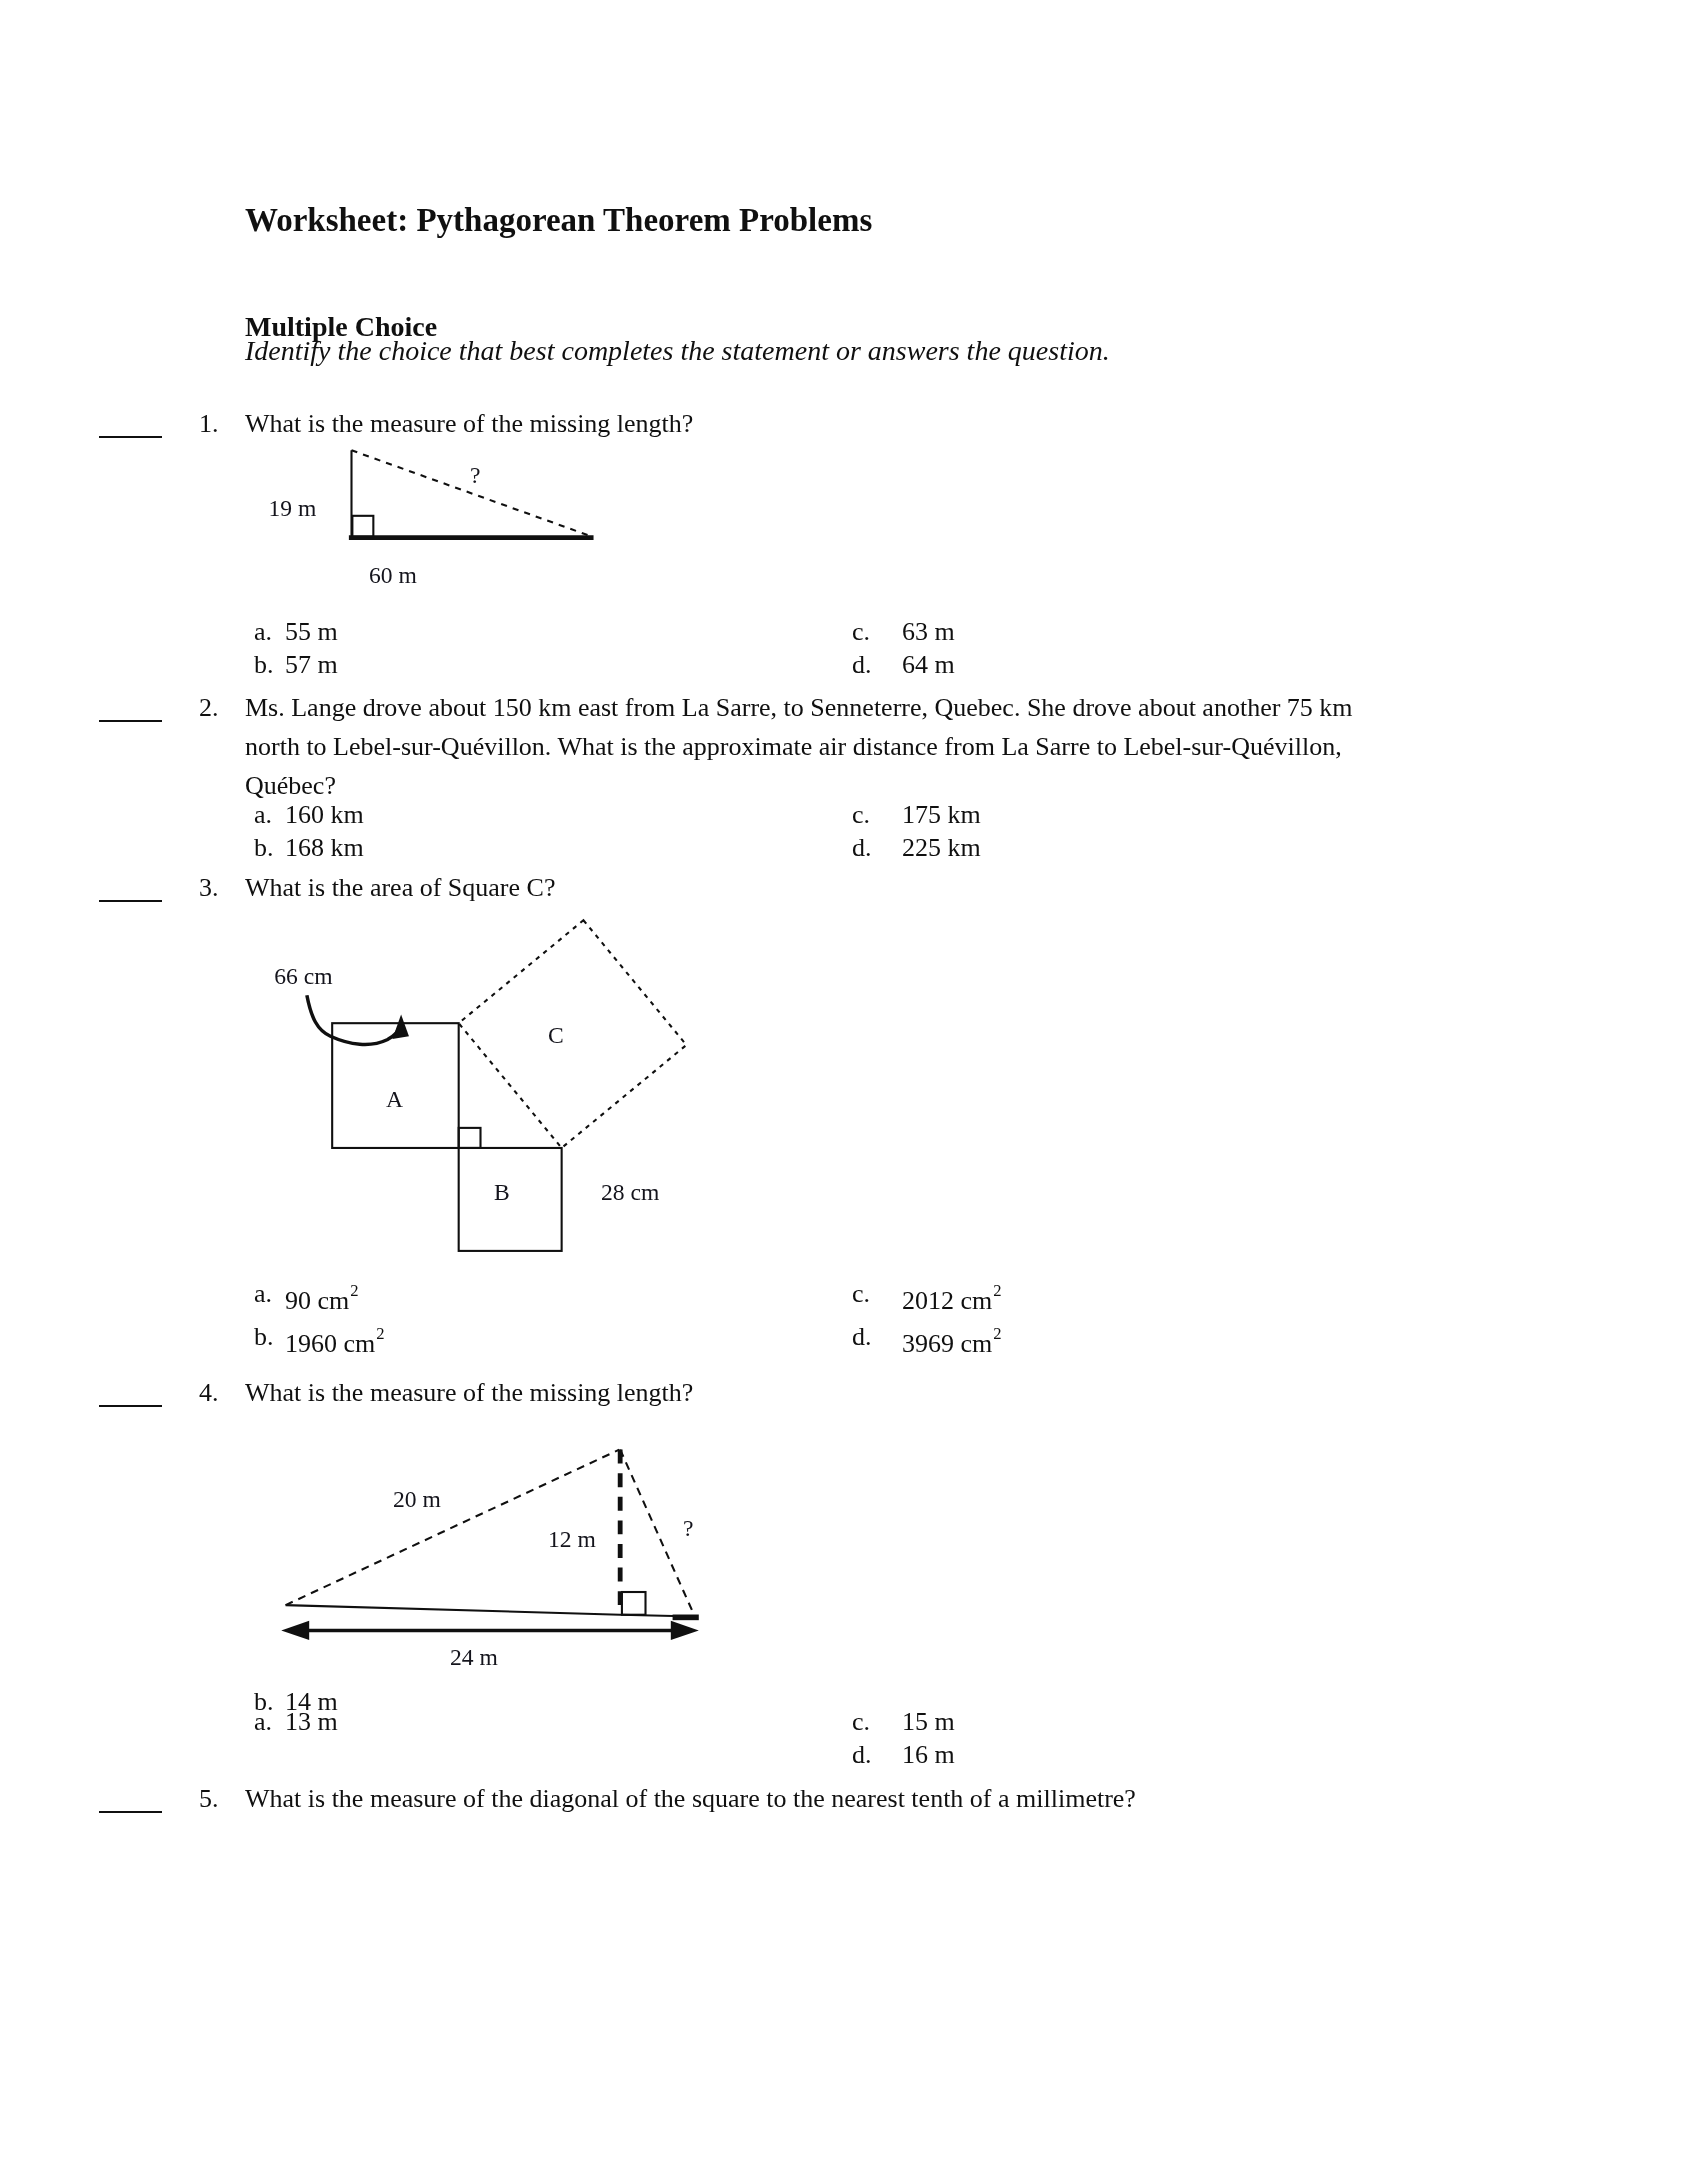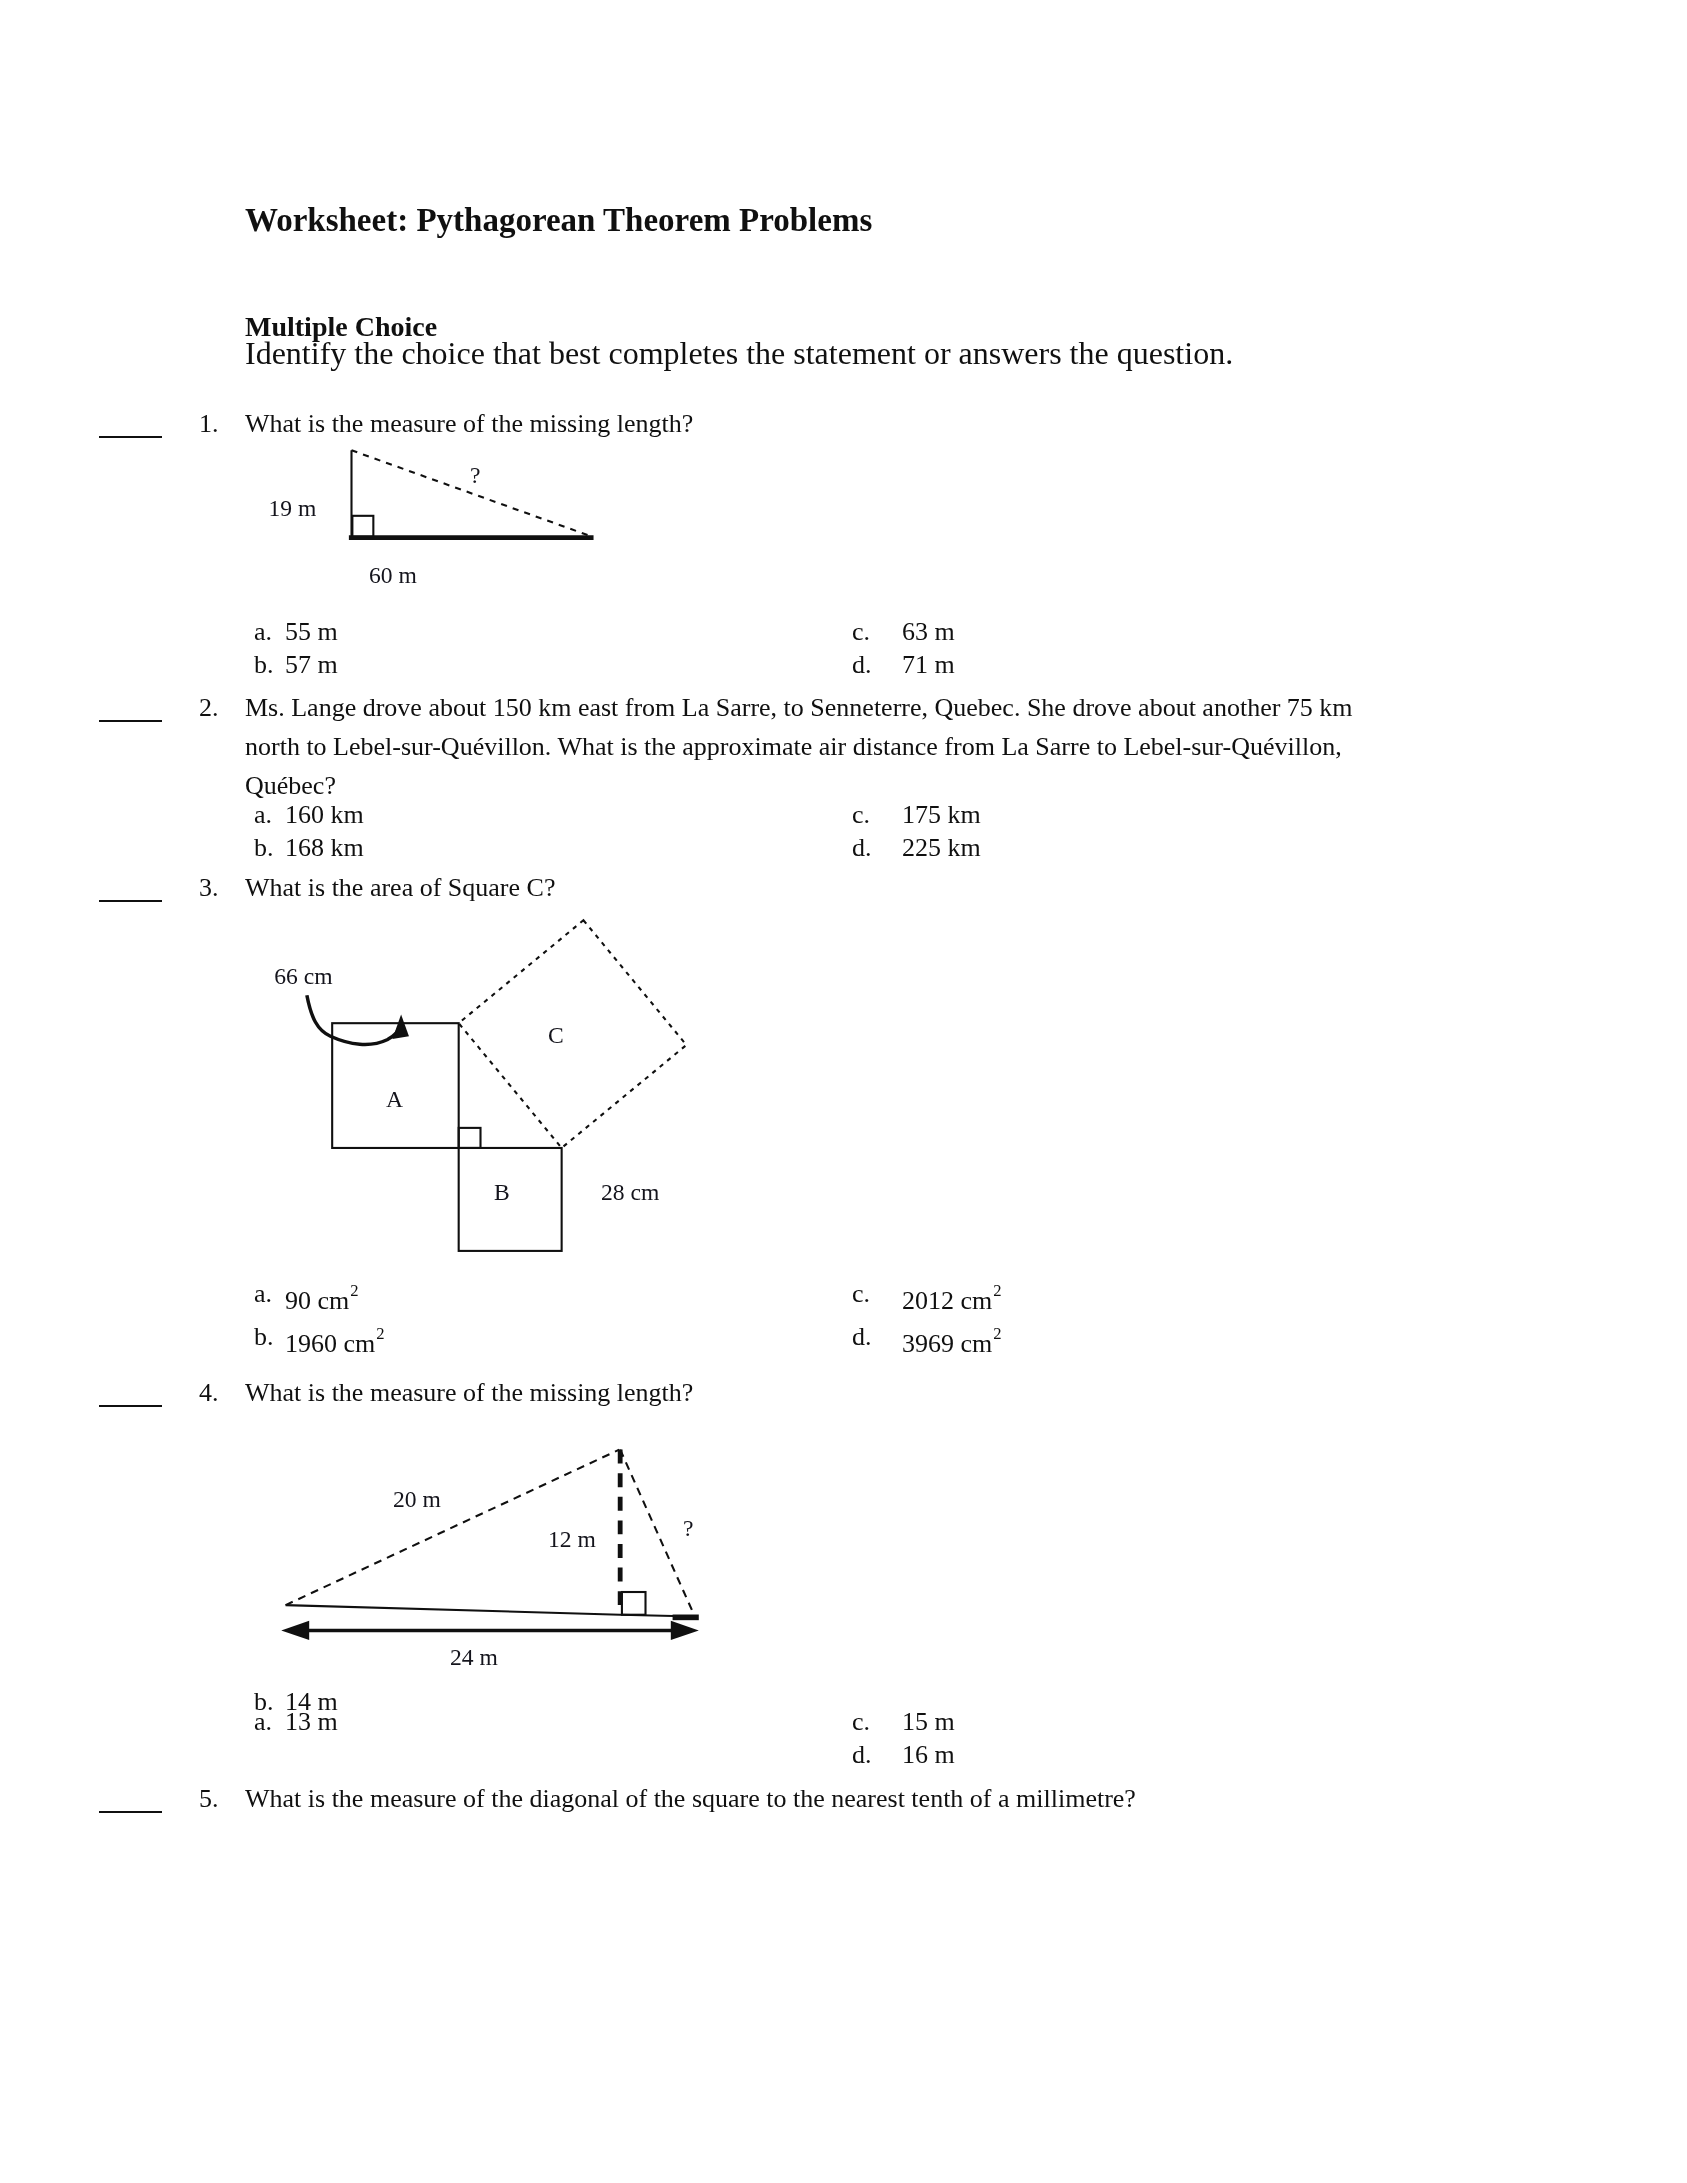--- a/index.html
+++ b/index.html
@@ -1,21 +1,21 @@
 <!DOCTYPE html>
 <html style="font-size:14px"><head>
 <meta charset="utf-8">
 <style>
   html,body{margin:0;padding:0;background:#ffffff;}
   .page{position:relative;width:1687px;height:2184px;background:#ffffff;
         font-family:"Liberation Serif",serif;color:#101010;overflow:hidden;}
   .abs{position:absolute;white-space:nowrap;}
   .title{font-size:33px;font-weight:bold;}
   .heading{font-size:28px;font-weight:bold;margin-top:11px;}
-  .instructions{font-size:32px;}
+  .instructions{font-size:28px;font-style:italic;}
   .qnum,.qtext,.qline{font-size:26px;}
   .blank-line{position:absolute;width:63px;height:0;border-top:2.6px solid #101010;}
   .choice{position:absolute;font-size:26px;margin-left:20px;}
   .choice .letter{display:inline-block;width:31px;}
   .choice.col2 .letter{display:inline-block;width:50px;}
   .shift-down{position:relative;top:7px;}
   .sq{font-size:16.6px;position:relative;top:-13px;margin-left:0.9px;}
   .diagram{position:absolute;}
   .dlabel{position:absolute;font-size:23.6px;color:#14141c;white-space:nowrap;}
   svg{position:absolute;left:0;top:0;}
@@ -50,21 +50,21 @@
       <rect x="108" y="90" width="24" height="24" class="s2"></rect>
     </svg>
     <span class="dlabel" style="left:10.5px;top:58px">19 m</span>
     <span class="dlabel" style="left:212px;top:24.5px">?</span>
     <span class="dlabel" style="left:111px;top:125px">60 m</span>
   </div>
 
   <div class="choice" style="left:234px;top:617px"><span class="letter">a.</span><span>55 m</span></div>
   <div class="choice" style="left:234px;top:650px"><span class="letter">b.</span><span>57 m</span></div>
   <div class="choice col2" style="left:832px;top:617px"><span class="letter">c.</span><span>63 m</span></div>
-  <div class="choice col2" style="left:832px;top:650px"><span class="letter">d.</span><span>71 m</span></div>
+  <div class="choice col2" style="left:832px;top:650px"><span class="letter">d.</span><span>64 m</span></div>
 
   <div class="blank-line" style="left:99px;top:720px"></div>
   <div class="abs qnum" style="left:199px;top:693px">2.</div>
   <div class="abs qline" style="left:245px;top:693px">Ms. Lange drove about 150 km east from La Sarre, to Senneterre, Quebec. She drove about another 75 km</div>
   <div class="abs qline" style="left:245px;top:732px">north to Lebel-sur-Quévillon. What is the approximate air distance from La Sarre to Lebel-sur-Quévillon,</div>
   <div class="abs qline" style="left:245px;top:771px">Québec?</div>
 
   <div class="choice" style="left:234px;top:800px"><span class="letter">a.</span><span>160 km</span></div>
   <div class="choice" style="left:234px;top:833px"><span class="letter">b.</span><span>168 km</span></div>
   <div class="choice col2" style="left:832px;top:800px"><span class="letter">c.</span><span>175 km</span></div>

